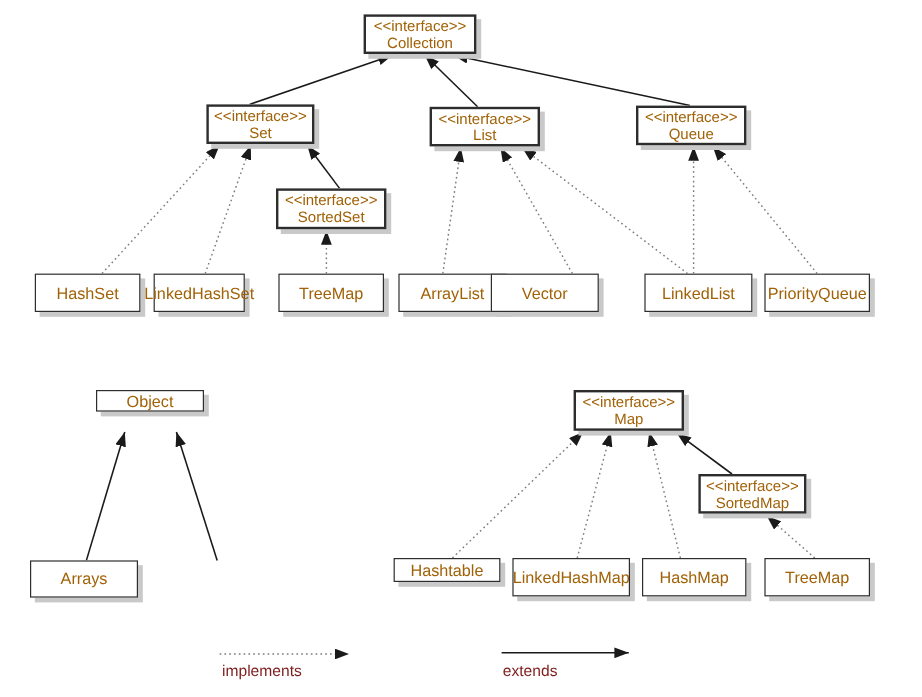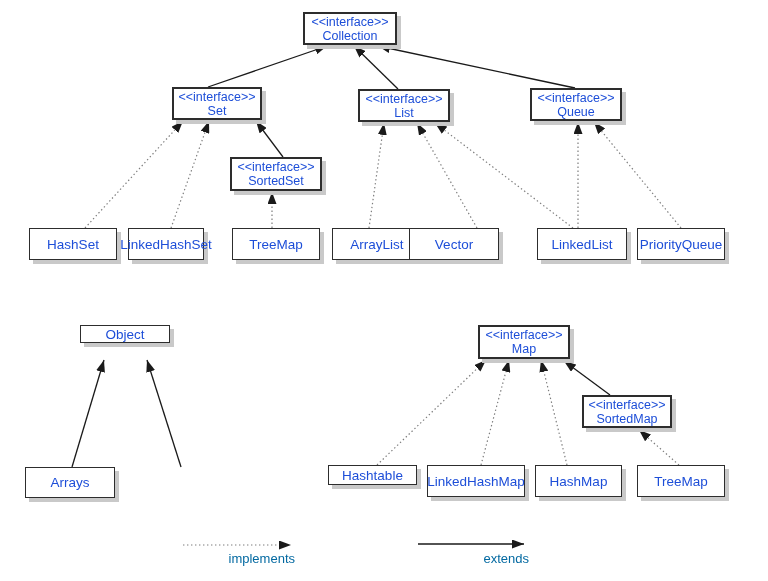--- a/index.html
+++ b/index.html
@@ -7,26 +7,26 @@
     position:relative; width:768px; height:581px; background:#ffffff;
     font-family:"Liberation Sans", sans-serif; overflow:hidden;
   }
   svg.edges { position:absolute; left:0; top:0; width:768px; height:581px; }
   svg .solid { stroke:#1a1a1a; stroke-width:1.3; }
   svg .dot   { stroke:#7d7d7d; stroke-width:1.2; stroke-dasharray:1.4 2.6; }
   .node {
     position:absolute; box-sizing:border-box; background:#ffffff;
     border:2px solid #2d2d2d; box-shadow:4px 4px 0 #c9c9c9;
     display:flex; flex-direction:column; align-items:center; justify-content:center;
-    color:#1d4ed8; text-align:center;
+    color:#a16207; text-align:center;
   }
   .node.cls { border-width:1.5px; font-size:13.5px; }
   .node.iface .st, .node.iface .lb { font-size:12.5px; line-height:14px; white-space:nowrap; }
   .legend-label {
-    position:absolute; font-size:13px; color:#0369a1; text-align:right;
+    position:absolute; font-size:13px; color:#7f1d1d; text-align:left;
   }
 </style>
 </head>
 <body>
 
 <div class="canvas">
 
   <svg class="edges" viewBox="0 0 768 581">
     <defs>
       <marker id="arrow" markerUnits="userSpaceOnUse" markerWidth="12" markerHeight="9" refX="12" refY="4.5" orient="auto">

